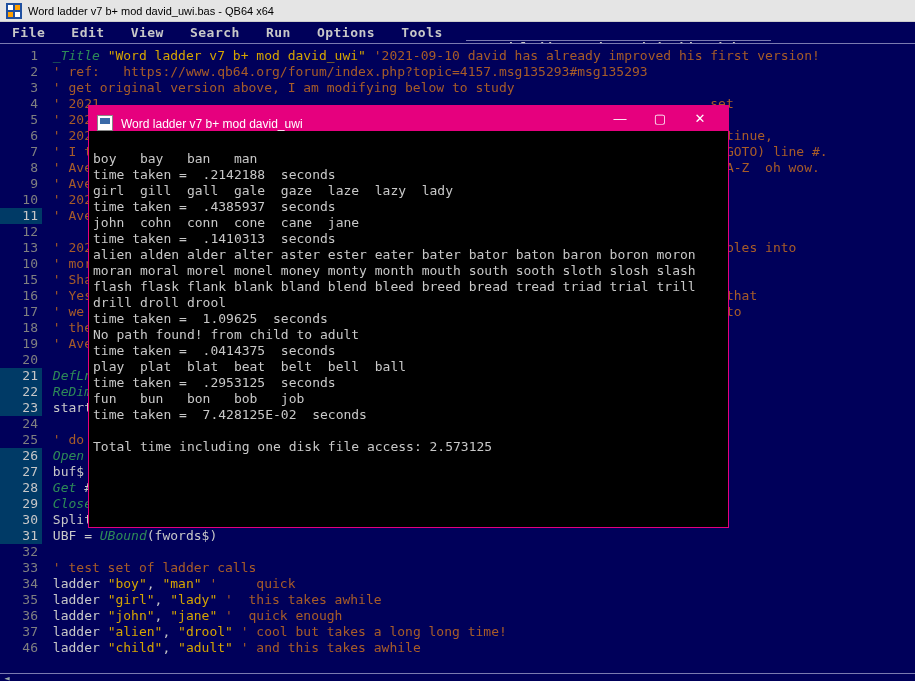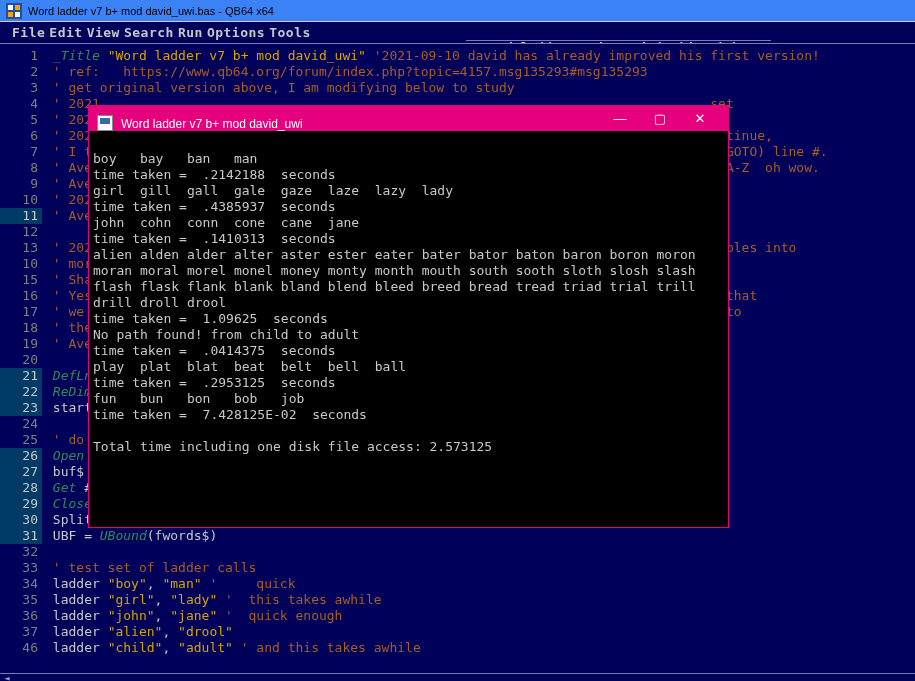--- a/index.html
+++ b/index.html
@@ -6,21 +6,21 @@
   body {
     font-family: "Lucida Console", Monaco, monospace;
     font-size: 13px;
     background: #00005a;
     width: 915px;
     height: 681px;
     overflow: hidden;
     position: relative;
   }
   .main-titlebar {
-    background: #3b82f6;
+    background: #e5e5e5;
     height: 22px;
     display: flex;
     align-items: center;
     padding: 0 6px;
     font-family: "Segoe UI", sans-serif;
     font-size: 11px;
     color: #000;
     border-bottom: 1px solid #ccc;
   }
   .app-icon {
@@ -30,21 +30,21 @@
     align-items: center; justify-content: center;
   }
   .menu-bar {
     background: #00005a;
     color: #c8c8c8;
     padding: 3px 12px;
     font-family: "Lucida Console", monospace;
     font-size: 13px;
     letter-spacing: 0.5px;
     display: flex;
-    gap: 4px;
+    gap: 26px;
   }
   .menu-item { cursor: default; font-weight: bold; }
   .filename-bar {
     position: absolute;
     top: 40px;
     left: 466px;
     width: 305px;
     background: #00005a;
     color: #c8c8c8;
     font-weight: bold;
@@ -218,21 +218,21 @@
     <div class="code-line"><span class="line-num hl">27</span><span class="gutter-sep"> </span><span class="ident">buf$ =</span></div>
     <div class="code-line"><span class="line-num hl">28</span><span class="gutter-sep"> </span><span class="keyword">Get</span><span class="ident"> #</span><span class="number">1</span></div>
     <div class="code-line"><span class="line-num hl">29</span><span class="gutter-sep"> </span><span class="keyword">Close</span></div>
     <div class="code-line"><span class="line-num hl">30</span><span class="gutter-sep"> </span><span class="ident">Split buf$, </span><span class="keyword">Chr$</span><span class="ident">(</span><span class="number">10</span><span class="ident">), Fwords$()</span></div>
     <div class="code-line"><span class="line-num hl">31</span><span class="gutter-sep"> </span><span class="ident">UBF = </span><span class="keyword">UBound</span><span class="ident">(fwords$)</span></div>
     <div class="code-line"><span class="line-num">32</span><span class="gutter-sep"> </span><span class="ident"></span></div>
     <div class="code-line"><span class="line-num">33</span><span class="gutter-sep"> </span><span class="comment">' test set of ladder calls</span></div>
     <div class="code-line"><span class="line-num">34</span><span class="gutter-sep"> </span><span class="ident">ladder </span><span class="string">"boy"</span><span class="ident">, </span><span class="string">"man"</span><span class="ident"> </span><span class="comment">'     quick</span></div>
     <div class="code-line"><span class="line-num">35</span><span class="gutter-sep"> </span><span class="ident">ladder </span><span class="string">"girl"</span><span class="ident">, </span><span class="string">"lady"</span><span class="ident"> </span><span class="comment">'  this takes awhile</span></div>
     <div class="code-line"><span class="line-num">36</span><span class="gutter-sep"> </span><span class="ident">ladder </span><span class="string">"john"</span><span class="ident">, </span><span class="string">"jane"</span><span class="ident"> </span><span class="comment">'  quick enough</span></div>
-    <div class="code-line"><span class="line-num">37</span><span class="gutter-sep"> </span><span class="ident">ladder </span><span class="string">"alien"</span><span class="ident">, </span><span class="string">"drool"</span><span class="ident"> </span></div>
+    <div class="code-line"><span class="line-num">37</span><span class="gutter-sep"> </span><span class="ident">ladder </span><span class="string">"alien"</span><span class="ident">, </span><span class="string">"drool"</span><span class="ident"> </span><span class="comment">' cool but takes a long long time!</span></div>
     <div class="code-line"><span class="line-num">46</span><span class="gutter-sep"> </span><span class="ident">ladder </span><span class="string">"child"</span><span class="ident">, </span><span class="string">"adult"</span><span class="ident"> </span><span class="comment">' and this takes awhile</span></div>
   </div>
 
 <div class="console">
   <div class="console-title">
     <span class="ico"></span>
     <span>Word ladder v7 b+ mod david_uwi</span>
     <span class="spacer"></span>
     <span class="console-btn">—</span>
     <span class="console-btn">▢</span>

